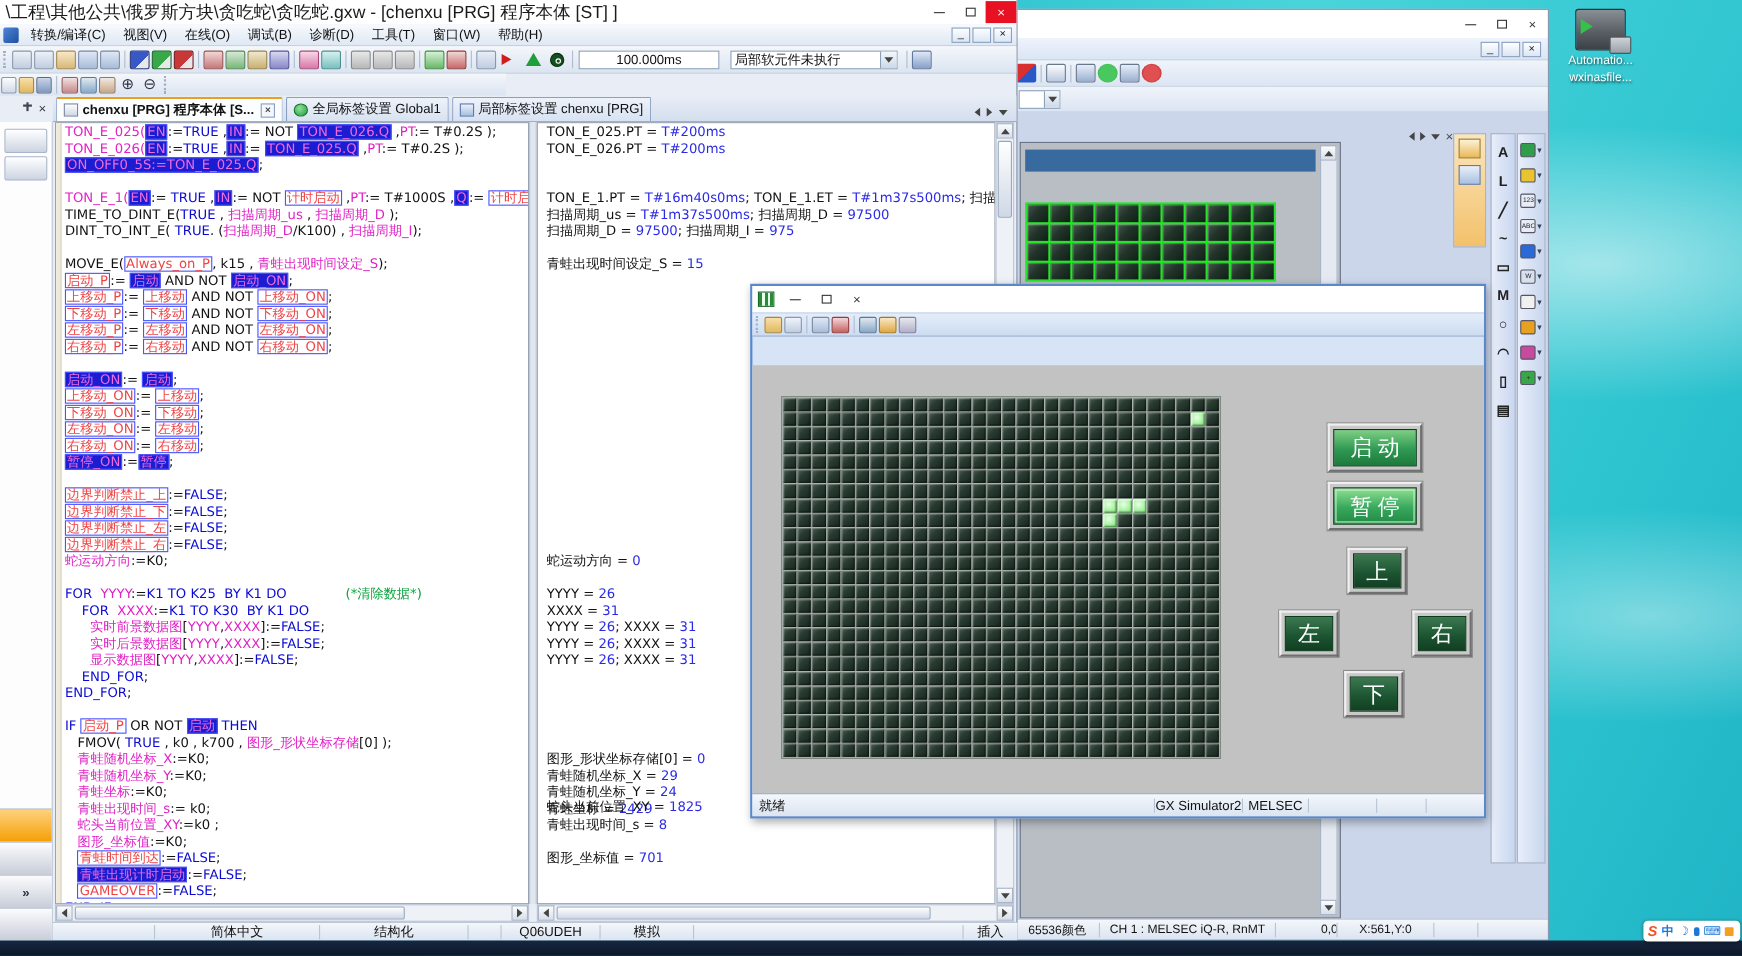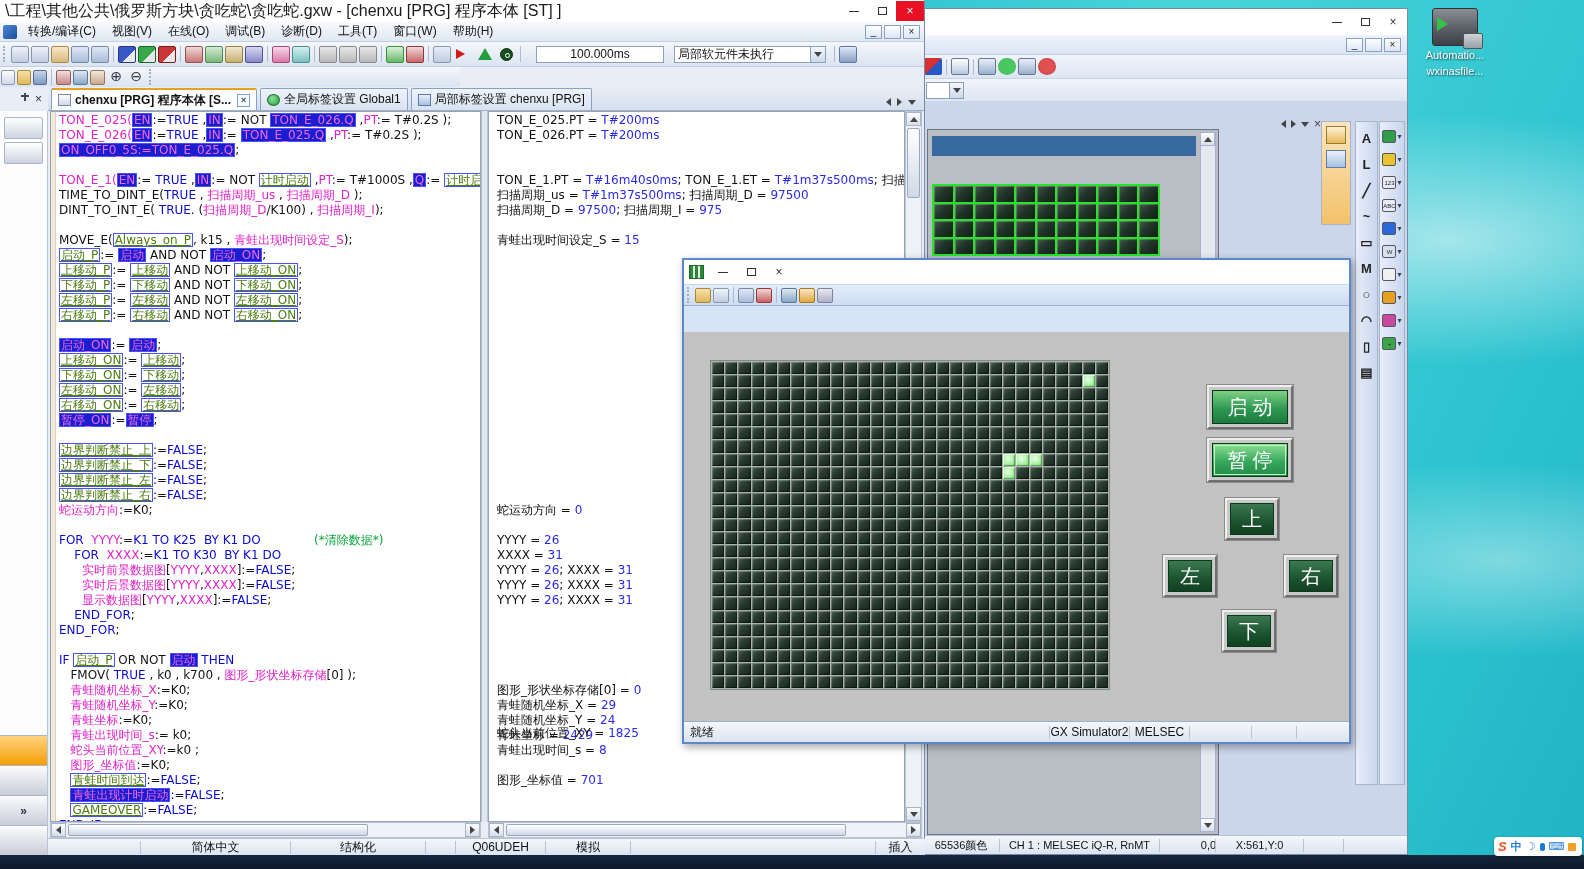--- a/index.html
+++ b/index.html
@@ -48,21 +48,21 @@
     border-bottom:1px solid #c2cfdf;display:flex;align-items:center;}
   #gx-tb2{position:absolute;left:0;top:67px;width:460px;height:20px;background:linear-gradient(#f4f7fb,#dbe4f1);
     display:flex;align-items:center;}
   .tbi{width:18px;height:17px;margin:0 1px;border-radius:2px;position:relative;flex:none;}
   .tbsep{width:1px;height:16px;background:#aebccd;margin:0 3px;flex:none;}
   .grip{width:4px;height:16px;margin:0 3px;border-left:2px dotted #9fb0c4;flex:none;}
   .ply{width:0;height:0;border:5px solid transparent;border-left:9px solid #d21a1a;margin:0 4px;}
   .wrn{width:0;height:0;border-left:7px solid transparent;border-right:7px solid transparent;border-bottom:12px solid #1f9e3a;margin:0 4px;}
   .stp{width:13px;height:13px;border-radius:50%;background:#14501e;border:1px solid #0a300f;margin:0 4px;position:relative;}
   .stp:after{content:"";position:absolute;left:4px;top:4px;width:3px;height:3px;border:1px solid #fff;border-radius:50%;}
-  #scan-box{width:128px;height:17px;background:#fff;border:1px solid #8ca0b8;text-align:center;line-height:15px;margin-left:12px;}
+  #scan-box{width:128px;height:17px;background:#fff;border:1px solid #8ca0b8;text-align:center;line-height:15px;margin-left:2px;}
   #exec-dd{width:152px;height:17px;background:#fff;border:1px solid #8ca0b8;margin-left:10px;display:flex;align-items:center;}
   #exec-dd .v{flex:1;padding-left:3px;white-space:nowrap;overflow:hidden;}
   #exec-dd .dbtn{width:15px;height:15px;background:linear-gradient(#f4f7fb,#cdd9e8);border-left:1px solid #8ca0b8;
     display:flex;align-items:center;justify-content:center;}
   
   #gx-tabrow{position:absolute;left:48px;top:87px;right:0;height:24px;background:linear-gradient(#e9eef6,#d4deee);
     border-bottom:1px solid #9fb0c4;display:flex;align-items:flex-end;}
   .gtab{height:22px;display:flex;align-items:center;padding:0 6px;border:1px solid #8aa0c0;border-bottom:none;
     background:linear-gradient(#eef3fa,#d8e2f1);margin-left:3px;border-radius:2px 2px 0 0;white-space:nowrap;}
   .gtab.active{background:#fcfdff;border-top:2px solid #e8a020;font-weight:bold;}
@@ -87,21 +87,21 @@
   #code-pane{position:absolute;left:50px;top:111px;width:431px;height:711px;background:#fff;border:1px solid #98a4b4;overflow:hidden;}
   #code-pane .gutter{position:absolute;left:0;top:0;width:5px;height:100%;background:#efe9da;border-right:1px solid #d8d2c2;}
   #code-lines{position:absolute;left:8px;top:1px;white-space:pre;}
   .code-line{height:15px;font:12px/15px "DejaVu Sans",sans-serif;white-space:pre;}
   .s-p{color:#111;}
   .s-k{color:#0a0ad2;}
   .s-i{color:#e022c6;}
   .s-c{color:#0aa53c;}
   .s-v{color:#2a2ae6;}
   .s-b,.s-h{display:inline-block;height:14px;line-height:13px;vertical-align:top;padding:0 1px;border:1px solid #4653ff;}
-  .s-b{color:#4d7c0f;background:#fff;text-decoration:underline;}
+  .s-b{color:#ef4444;background:#fff;}
   .s-h{color:#f06ae0;background:#1c1cd0;}
   #splitter{position:absolute;left:481px;top:111px;width:7px;height:711px;background:#e2e6ee;border-left:1px solid #b8c4d4;border-right:1px solid #b8c4d4;}
   #mon-pane{position:absolute;left:488px;top:111px;width:417px;height:711px;background:#fff;border:1px solid #98a4b4;overflow:hidden;}
   .mon-line{position:absolute;left:8px;height:15px;font:12px/15px "DejaVu Sans",sans-serif;white-space:pre;}
   
   .sbar{position:absolute;background:#eef1f6;border:1px solid #b8c4d4;}
   .sbox{position:absolute;width:15px;height:14px;background:linear-gradient(#fcfdfe,#d8dfea);border:1px solid #a8b4c8;
     display:flex;align-items:center;justify-content:center;}
   .sthumb{position:absolute;background:linear-gradient(#ffffff,#cfd8e6);border:1px solid #98a8c0;border-radius:2px;}
   #vscroll{left:905px;top:111px;width:17px;height:711px;}

